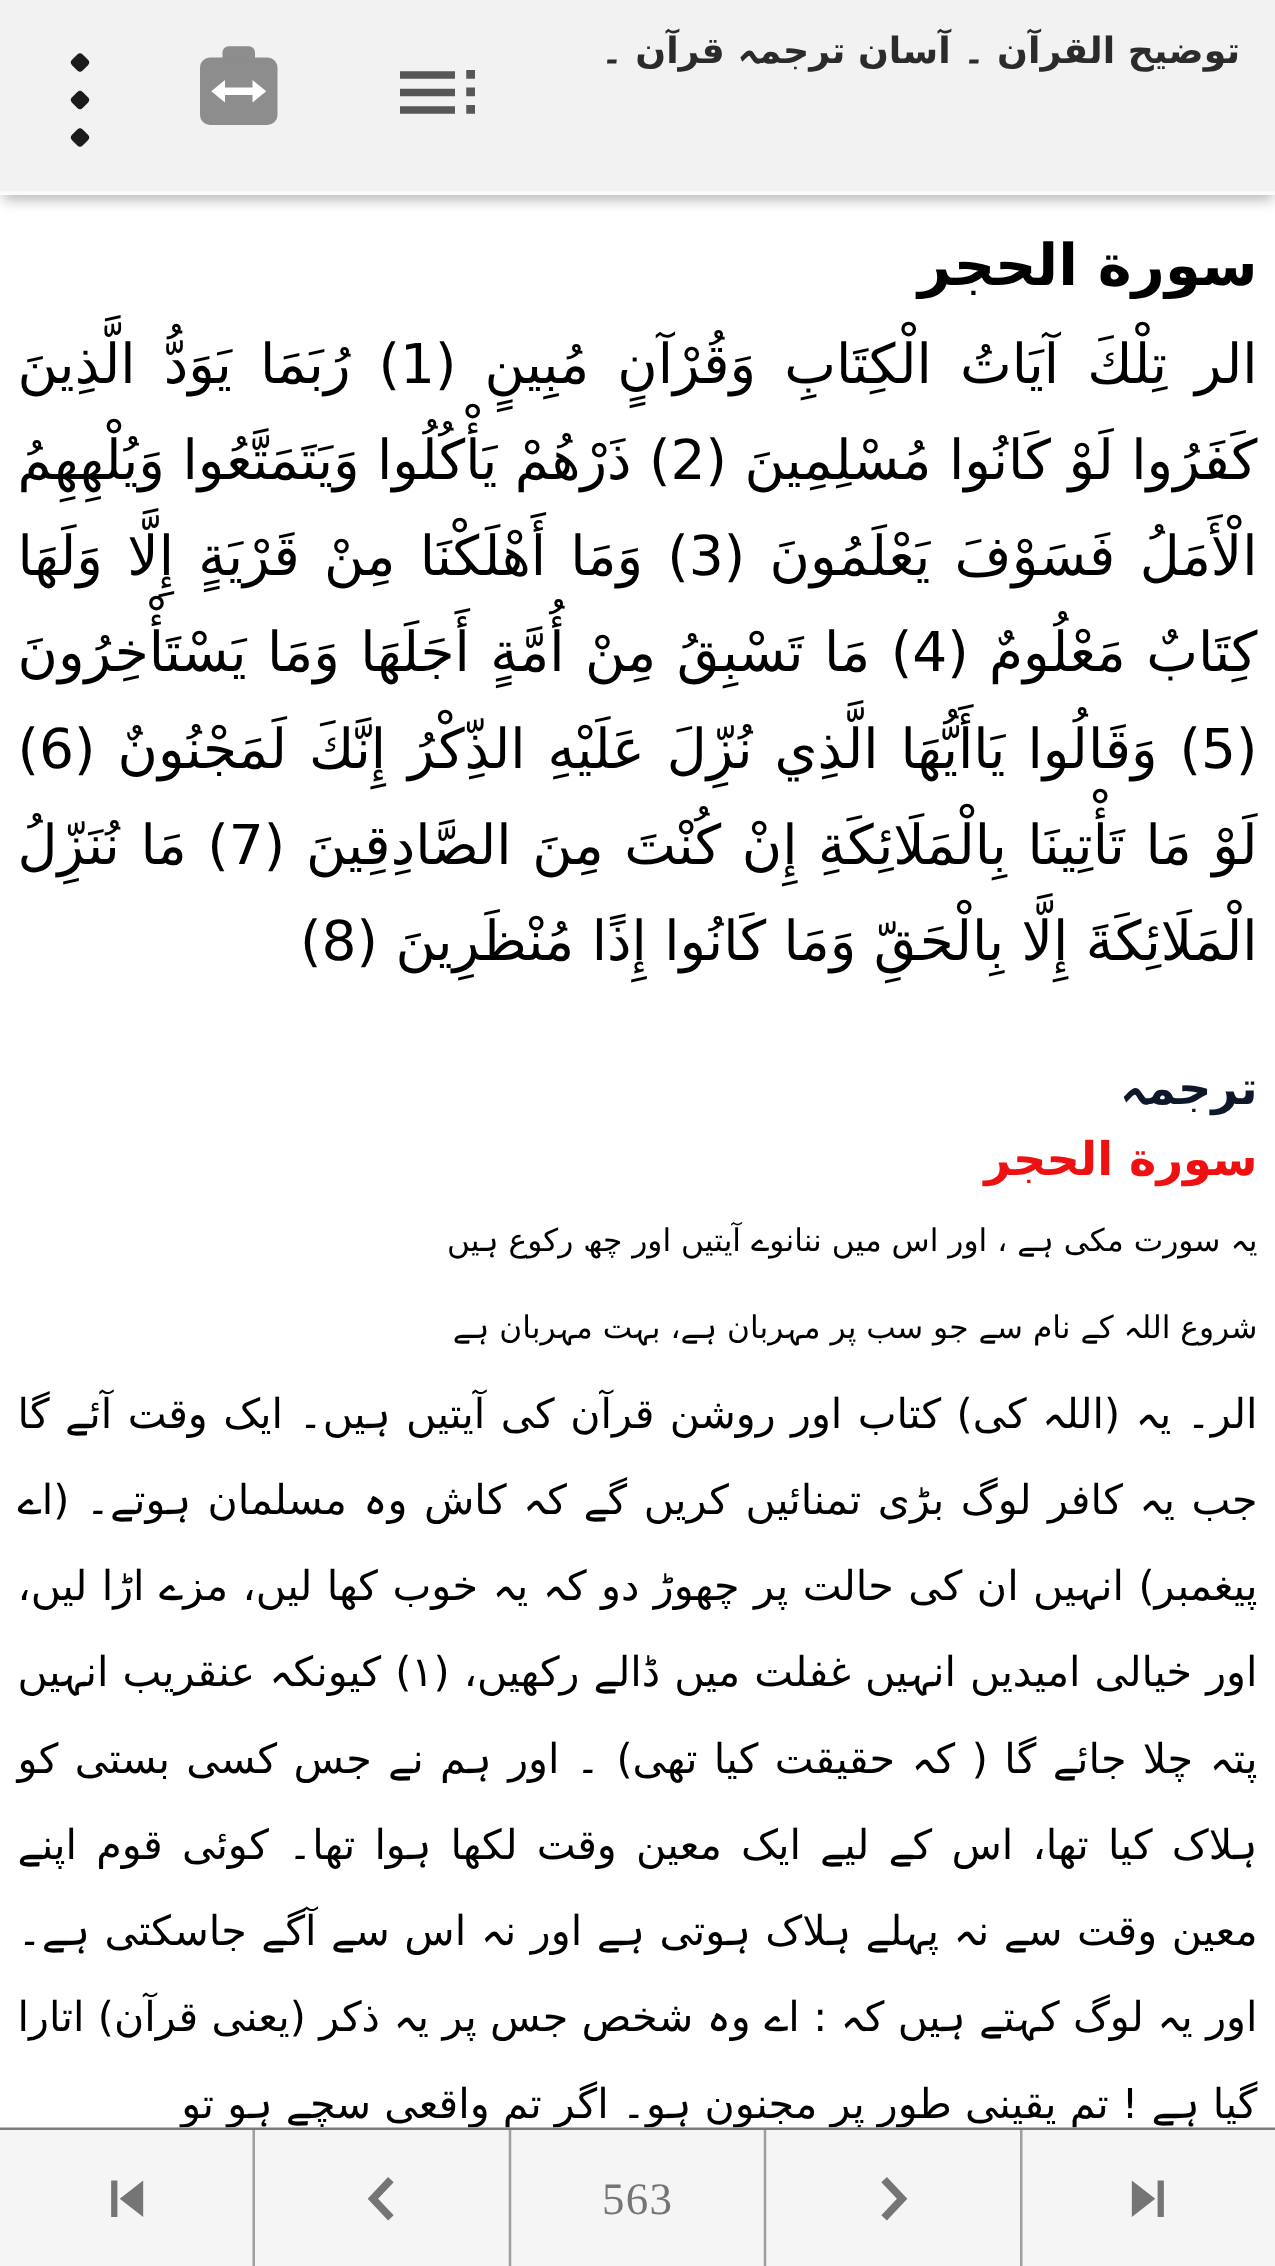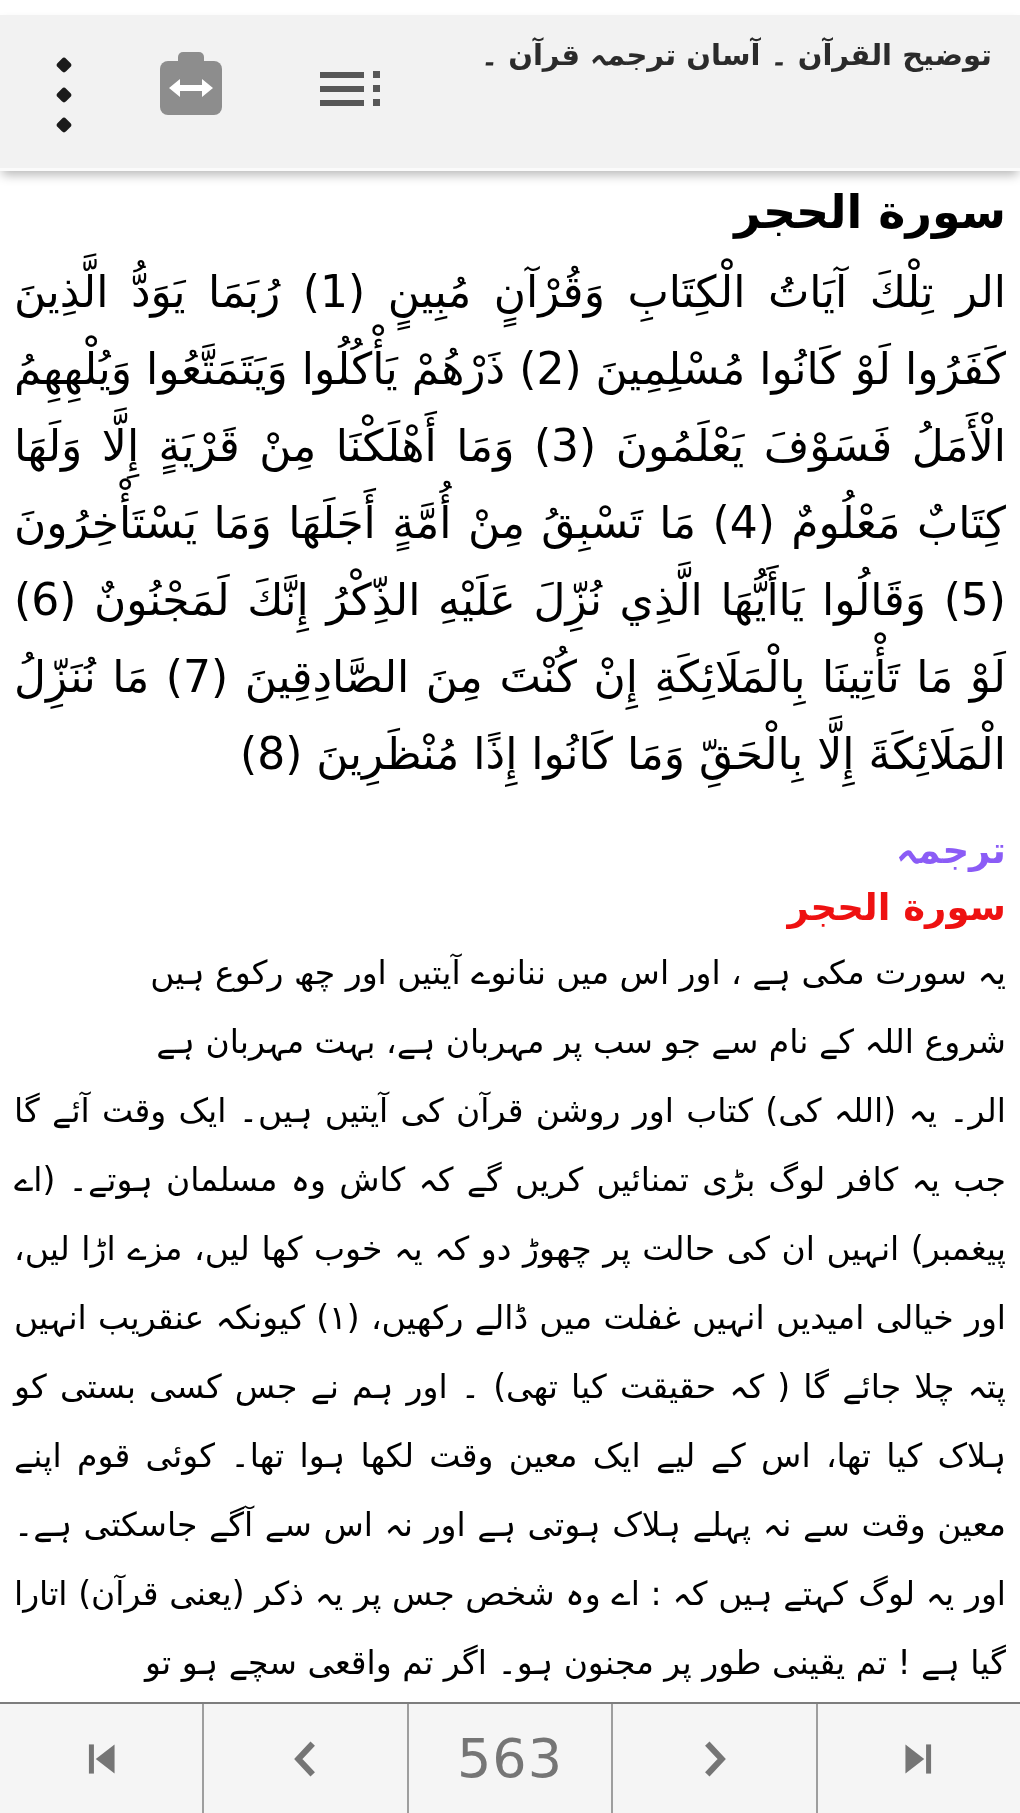--- a/index.html
+++ b/index.html
@@ -1,21 +1,21 @@
 <!DOCTYPE html>
 <html lang="ur" dir="ltr"><head>
 <meta charset="utf-8">
 <style>
   * { margin:0; padding:0; box-sizing:border-box; }
   html,body { width:1020px; height:1813px; background:#ffffff; overflow:hidden;
               font-family:"DejaVu Sans", sans-serif; }
   .screen { position:relative; width:1020px; height:1813px; background:#fff; }
 
   
-  .header { position:absolute; top:15px; left:0; right:0; height:156px;
+  .header { position:absolute; top:0; left:0; right:0; height:156px;
             background:#f2f2f2; border-bottom:3px solid #fbfbfb;
             box-shadow:0 6px 10px -2px rgba(0,0,0,0.28); z-index:5; }
   .kebab { position:absolute; left:44px; top:44px; width:40px; height:72px;
            display:flex; flex-direction:column; align-items:center;
            justify-content:space-between; cursor:pointer; }
   .kebab i { width:12px; height:12px; background:#1b1b1b; border-radius:3px;
              transform:rotate(45deg); }
   .cam-btn { position:absolute; left:160px; top:46px; width:62px; height:54px;
              background:#8d8d8d; border-radius:8px; cursor:pointer; }
   .cam-btn::before { content:""; position:absolute; top:-9px; left:18px;
@@ -33,37 +33,37 @@
 
   
   .content { position:absolute; top:159px; bottom:111px; left:0; right:0;
              overflow:hidden; padding:0 14px; direction:rtl; color:#000; }
   .surah-title   { margin-top:22px; font-size:46px; line-height:62px;
                    font-weight:bold; text-align:right; padding-left:12px; }
   .bismillah     { margin-top:16px; font-size:44px; line-height:62px;
                    font-weight:bold; text-align:right; }
   .arabic-verses { margin-top:10px; font-size:44px; line-height:77px;
                    font-weight:normal; text-align:justify; text-align-last:right; }
-  .red-label     { margin-top:32px; font-size:37px; line-height:54px;
-                   font-weight:bold; color:#8b5cf6; text-align:right; }
+  .red-label     { margin-top:52px; font-size:37px; line-height:54px;
+                   font-weight:bold; color:#0f172a; text-align:right; }
   .red-surah     { font-size:37px; line-height:60px; font-weight:bold;
                    color:#ee1111; text-align:right; }
-  .urdu-line     { font-size:33px; line-height:69px; text-align:right;
+  .urdu-line     { font-size:25px; line-height:69px; text-align:right;
                    padding-left:26px; }
   .urdu-body     { font-size:33px; line-height:69px; text-align:justify;
                    text-align-last:right; }
 
   
   .pager { position:absolute; left:0; right:0; bottom:0; height:111px;
            background:#f5f5f5; border-top:2px solid #7d7d7d;
            display:flex; z-index:5; }
   .pager-cell { flex:1 1 0; display:flex; align-items:center;
                 justify-content:center; cursor:pointer; }
   .pager-cell + .pager-cell { border-left:2px solid #9e9e9e; }
-  .page-num { font-size:54px; color:#757575; letter-spacing:1px; }
+  .page-num { font-size:36px; color:#757575; letter-spacing:1px;font-family:Liberation Serif, serif; }
   .pager svg { display:block; }
 </style>
 </head>
 <body>
 
 <div class="screen">
 
   <div class="header">
     <div class="kebab">
       <span style="display:contents">

